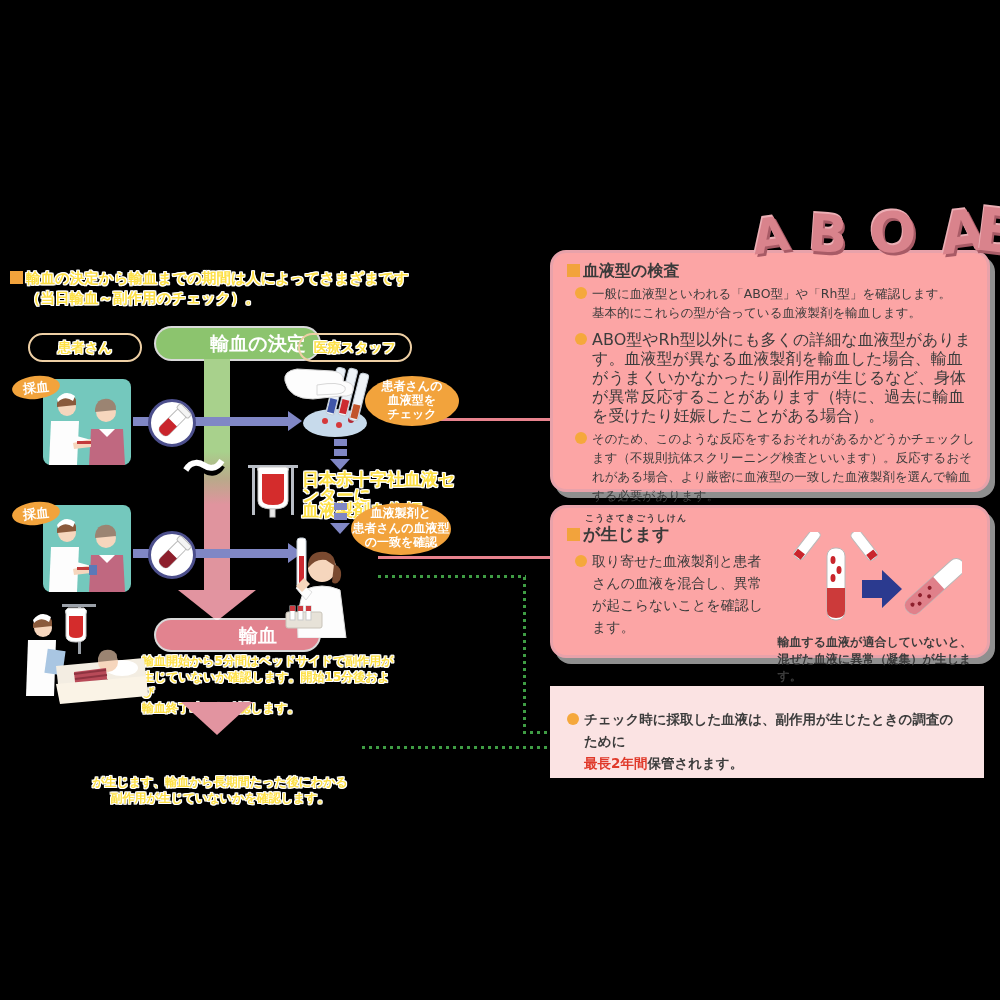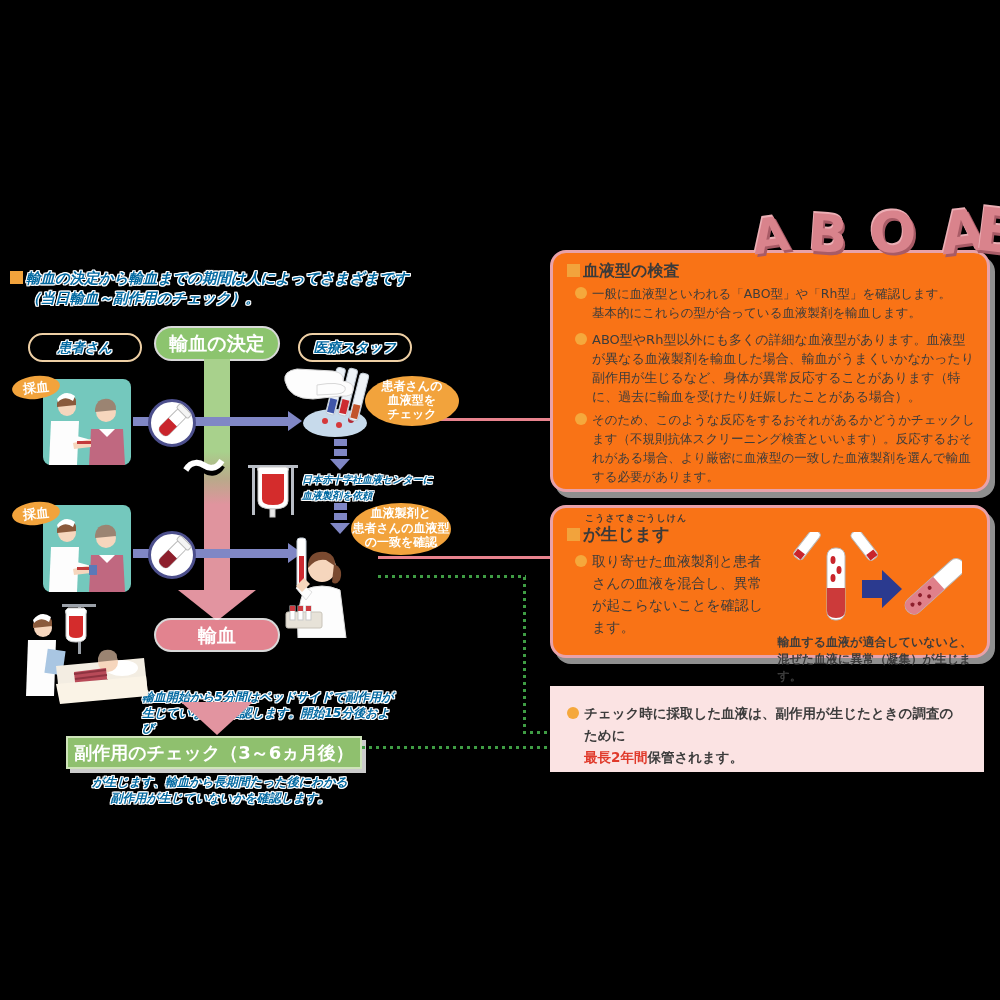--- a/index.html
+++ b/index.html
@@ -1,28 +1,28 @@
 <!DOCTYPE html>
 <html><head>
 <meta charset="utf-8">
 <style>
   html,body{margin:0;padding:0;background:#000;}
   #canvas{position:relative;width:1000px;height:1000px;background:#000;overflow:hidden;
     font-family:"DejaVu Sans","Liberation Sans",sans-serif;}
   .abs{position:absolute;}
   
-  .halo{color:#0369a1;font-weight:bold;
+  .halo{color:#fde047;font-weight:bold;
     text-shadow:-1px -1px 0 #fff,1px -1px 0 #fff,-1px 1px 0 #fff,1px 1px 0 #fff,
-    0 -1px 0 #fff,0 1px 0 #fff,-1px 0 0 #fff,1px 0 0 #fff;font-style:italic;}
+    0 -1px 0 #fff,0 1px 0 #fff,-1px 0 0 #fff,1px 0 0 #fff;}
   .sq{display:inline-block;width:13px;height:13px;background:#f2a33c;margin-right:3px;vertical-align:-1px;}
   .oval-label{border:2px solid #eecfa4;border-radius:16px;text-align:center;font-size:13.5px;}
   .pill{border-radius:18px;text-align:center;color:#fff;font-weight:bold;
-    box-shadow:0 0 0 2px rgba(255,255,255,.85),3px 3px 4px rgba(0,0,0,.55);}
+    box-shadow:0 0 0 2px rgba(255,255,255,.85),3px 3px 4px rgba(0,0,0,.55);padding-left:41px;}
   .orange-oval{background:#f2a33c;border-radius:50%;color:#fff;font-weight:bold;text-align:center;}
-  .whitebox{background:#f97316;border:3px solid #e8a2aa;border-radius:16px;
+  .whitebox{background:#fca5a5;border:3px solid #e8a2aa;border-radius:16px;
     box-shadow:5px 6px 0 #8f8f8f;color:#3c3c3c;}
   .li{position:relative;padding-left:17px;}
   .dot{position:absolute;left:0;top:3px;width:12px;height:12px;border-radius:50%;background:#f5a83c;}
   .h-sec{font-size:16px;font-weight:bold;color:#3a3a3a;}
   .furi{display:block;font-size:9px;font-weight:bold;letter-spacing:1px;color:#3a3a3a;line-height:9px;}
   .greendash-h{height:3px;background:repeating-linear-gradient(90deg,#3f9d44 0 3px,transparent 3px 7px);}
   .greendash-v{width:3px;background:repeating-linear-gradient(0deg,#3f9d44 0 3px,transparent 3px 7px);}
   .pinkline{height:3px;background:#e8838e;}
   .vdash{width:13px;height:7px;background:#8087c5;margin:0 auto 3px auto;}
   .vhead{width:0;height:0;border-left:10px solid transparent;border-right:10px solid transparent;
@@ -45,31 +45,28 @@
   <div class="abs oval-label halo" style="left:298px;top:333px;width:110px;height:25px;line-height:25px;">医療スタッフ</div>
 
   <div class="abs" style="left:204px;top:359px;width:26px;height:231px;
        background:linear-gradient(#a8d18c 0%,#a8d18c 40%,#b9a98a 52%,#e0949e 63%,#e0949e 100%);"></div>
   <div class="abs" style="left:182px;top:438px;font-size:44px;font-weight:bold;color:#fff;transform:rotate(-6deg);
        text-shadow:0 5px 0 #000;">〜</div>
   <div class="abs" style="left:178px;top:590px;width:0;height:0;border-left:39px solid transparent;
        border-right:39px solid transparent;border-top:31px solid #e294a0;"></div>
 
   <div class="abs pill" style="left:156px;top:620px;width:122px;height:30px;line-height:30px;background:#e2838f;font-size:19px;">輸血</div>
-  <div class="abs halo" style="left:142px;top:654px;width:260px;font-size:12px;line-height:15.5px;margin-top:36px;">
+  <div class="abs halo" style="left:142px;top:654px;width:260px;font-size:12px;line-height:15.5px;">
     <div>輸血開始から5分間はベッドサイドで副作用が</div>
     <div>生じていないか確認します。開始15分後および</div>
     <div>輸血終了時にも確認します。</div>
   </div>
   <div class="abs" style="left:181px;top:702px;width:0;height:0;border-left:36px solid transparent;
        border-right:36px solid transparent;border-top:33px solid #e294a0;"></div>
 
-  <div class="abs" style="left:66px;top:736px;width:292px;height:29px;line-height:29px;background:#8fc06e;
-       border:2px solid #cfe4ba;text-align:center;color:#fff;font-weight:bold;font-size:18px;
-       box-shadow:4px 4px 0 rgba(255,255,255,.8);">副作用のチェック（3～6ヵ月後）</div>
   <div class="abs halo" style="left:75px;top:774px;width:290px;font-size:12px;line-height:16px;text-align:center;">
     <div>が生じます、輸血から長期間たった後にわかる</div>
     <div>副作用が生じていないかを確認します。</div>
   </div>
 
   <div class="abs" style="left:43px;top:379px;width:88px;height:86px;background:#74c8bd;border-radius:8px;">
     <svg width="88" height="86">
       <path d="M8 42 L36 42 L34 86 L6 86 Z" fill="#fdfdfd"></path>
       <circle cx="24" cy="28" r="9" fill="#f6d6bd"></circle>
       <path d="M14 24 Q17 14 28 16 Q34 18 33 26 L14 28 Z" fill="#8a5a3c"></path>
@@ -183,21 +180,21 @@
   <div class="abs" style="left:244px;top:461px;width:58px;height:58px;">
     <svg width="58" height="58">
       <rect x="4" y="4" width="50" height="3" fill="#b9bec6"></rect>
       <rect x="8" y="4" width="3" height="50" fill="#b9bec6"></rect>
       <rect x="47" y="4" width="3" height="50" fill="#b9bec6"></rect>
       <path d="M14 10 Q12 7 16 6 L42 6 Q46 7 44 10 L44 40 Q44 48 29 48 Q14 48 14 40 Z" fill="#fff" stroke="#c9c9c9"></path>
       <path d="M18 13 L40 13 L40 38 Q40 44 29 44 Q18 44 18 38 Z" fill="#d42c2c"></path>
       <rect x="26" y="48" width="5" height="8" fill="#e8e8e8" stroke="#c9c9c9"></rect>
     </svg>
   </div>
-  <div class="abs halo" style="left:302px;top:472px;width:160px;font-size:10px;line-height:15.5px;">
+  <div class="abs halo" style="left:302px;top:472px;width:160px;font-size:17px;line-height:15.5px;">
     <div>日本赤十字社血液センターに</div>
     <div>血液製剤を依頼</div>
   </div>
 
   <div class="abs" style="left:327px;top:503px;width:26px;">
     <div class="vdash"></div>
     <div class="vdash"></div>
     <div class="vhead"></div>
   </div>
 
@@ -242,21 +239,21 @@
 
   <div class="abs whitebox" style="left:550px;top:250px;width:408px;height:218px;padding:8px 12px 10px 14px;z-index:2;">
     <div class="h-sec">
       <span class="sq"></span><span>血液型の検査</span>
     </div>
     <div class="li" style="font-size:12.5px;line-height:19px;margin:2px 0 8px 8px;">
       <span class="dot"></span>
       <div>一般に血液型といわれる「ABO型」や「Rh型」を確認します。</div>
       <div>基本的にこれらの型が合っている血液製剤を輸血します。</div>
     </div>
-    <div class="li" style="font-size:13px;line-height:19px;margin:3px 0 4px 8px;">
+    <div class="li" style="font-size:16px;line-height:19px;margin:3px 0 4px 8px;">
       <span class="dot"></span>
       <span>ABO型やRh型以外にも多くの詳細な血液型があります。血液型が異なる血液製剤を輸血した場合、輸血がうまくいかなかったり副作用が生じるなど、身体が異常反応することがあります（特に、過去に輸血を受けたり妊娠したことがある場合）。</span>
     </div>
     <div class="li" style="font-size:12.5px;line-height:19px;margin:0 0 0 8px;">
       <span class="dot"></span>
       <span>そのため、このような反応をするおそれがあるかどうかチェックします（不規則抗体スクリーニング検査といいます）。反応するおそれがある場合、より厳密に血液型の一致した血液製剤を選んで輸血する必要があります。</span>
     </div>
   </div>
 
   <div class="abs whitebox" style="left:550px;top:505px;width:408px;height:133px;padding:6px 12px 8px 14px;">
@@ -296,21 +293,21 @@
           </g>
         </svg>
         <div style="font-size:12px;line-height:17px;color:#3c3c3c;font-weight:bold;margin-top:2px;">
           <div>輸血する血液が適合していないと、</div>
           <div>混ぜた血液に異常（凝集）が生じます。</div>
         </div>
       </div>
     </div>
   </div>
 
-  <div class="abs" style="left:550px;top:686px;width:400px;height:70px;background:#fbe3e3;padding:16px 17px 0 17px;color:#3c3c3c;">
+  <div class="abs" style="left:550px;top:686px;width:400px;height:70px;background:#fbe3e3;padding:22px 17px 0 17px;color:#3c3c3c;">
     <div class="li" style="font-size:13.5px;line-height:22px;font-weight:bold;">
       <span class="dot" style="top:5px;"></span>
       <span>チェック時に採取した血液は、副作用が生じたときの調査のために</span><br>
       <span style="color:#e0392a;">最長2年間</span><span>保管されます。</span>
     </div>
   </div>
 
 </div>
 
 </body></html>

